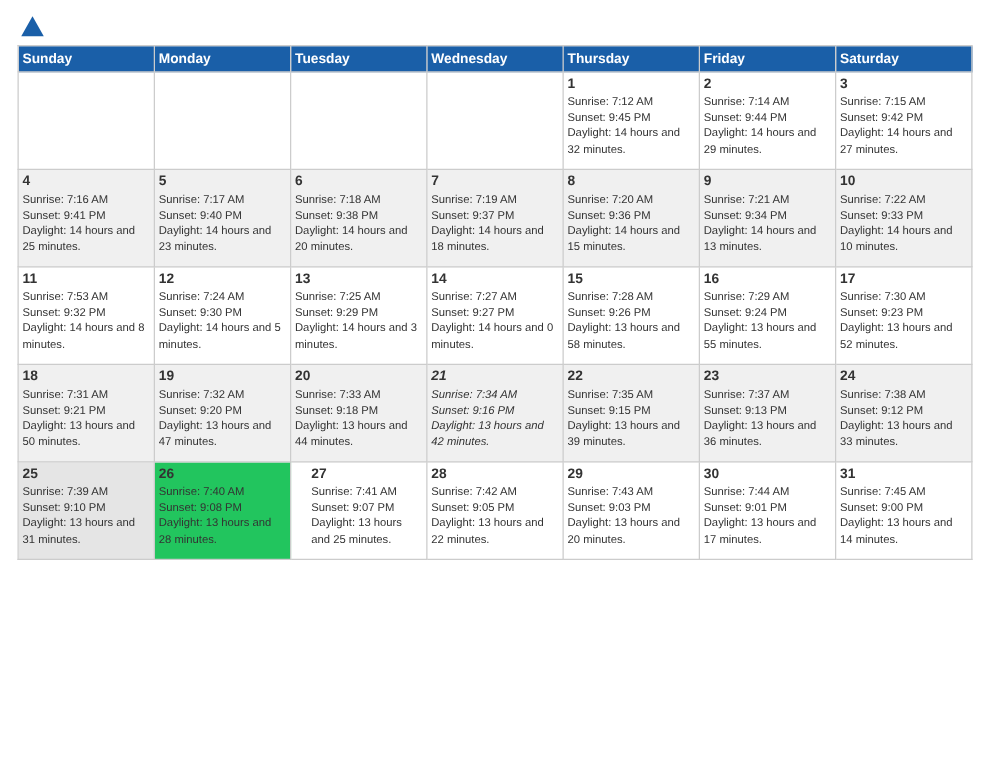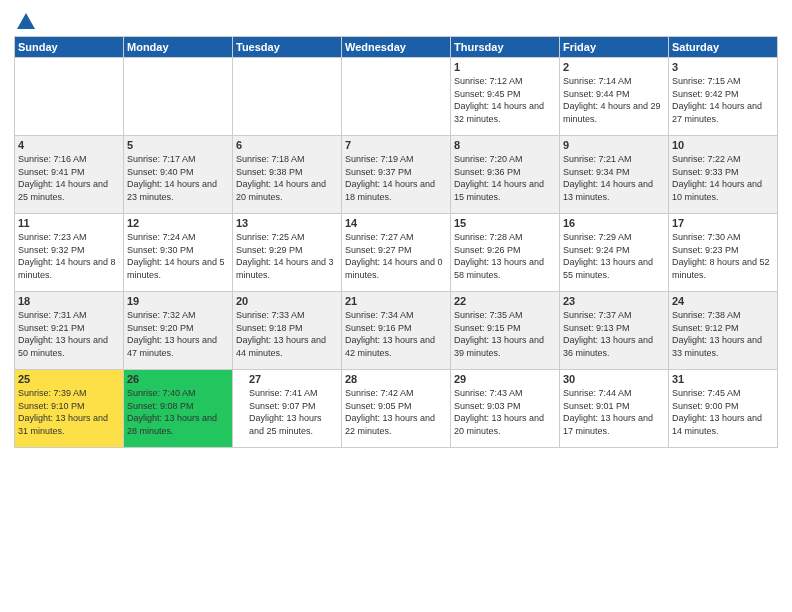--- a/index.html
+++ b/index.html
@@ -138,21 +138,21 @@
           <span>Sunrise: 7:12 AM</span><br>
           <span>Sunset: 9:45 PM</span><br>
           <span>Daylight: 14 hours and 32 minutes.</span>
         </div>
       </td>
           <td style="background: rgb(255, 255, 255);">
         <span class="day-number">2</span>
         <div class="day-info">
           <span>Sunrise: 7:14 AM</span><br>
           <span>Sunset: 9:44 PM</span><br>
-          <span>Daylight: 4 hours and 29 minutes.</span>
+          <span>Daylight: 14 hours and 29 minutes.</span>
         </div>
       </td>
           <td style="background: rgb(255, 255, 255);">
         <span class="day-number">3</span>
         <div class="day-info">
           <span>Sunrise: 7:15 AM</span><br>
           <span>Sunset: 9:42 PM</span><br>
           <span>Daylight: 14 hours and 27 minutes.</span>
         </div>
       </td>
@@ -212,21 +212,21 @@
           <span>Sunrise: 7:22 AM</span><br>
           <span>Sunset: 9:33 PM</span><br>
           <span>Daylight: 14 hours and 10 minutes.</span>
         </div>
       </td>
         </tr>
         <tr class="row-odd">
           <td style="background: rgb(255, 255, 255);">
         <span class="day-number">11</span>
         <div class="day-info">
-          <span>Sunrise: 7:23 AM</span><br>
+          <span>Sunrise: 7:53 AM</span><br>
           <span>Sunset: 9:32 PM</span><br>
           <span>Daylight: 14 hours and 8 minutes.</span>
         </div>
       </td>
           <td style="background: rgb(255, 255, 255); margin-left: 44px;">
         <span class="day-number">12</span>
         <div class="day-info">
           <span>Sunrise: 7:24 AM</span><br>
           <span>Sunset: 9:30 PM</span><br>
           <span>Daylight: 14 hours and 5 minutes.</span>
@@ -262,21 +262,21 @@
           <span>Sunrise: 7:29 AM</span><br>
           <span>Sunset: 9:24 PM</span><br>
           <span>Daylight: 13 hours and 55 minutes.</span>
         </div>
       </td>
           <td style="background: rgb(255, 255, 255);">
         <span class="day-number">17</span>
         <div class="day-info">
           <span>Sunrise: 7:30 AM</span><br>
           <span>Sunset: 9:23 PM</span><br>
-          <span>Daylight: 8 hours and 52 minutes.</span>
+          <span>Daylight: 13 hours and 52 minutes.</span>
         </div>
       </td>
         </tr>
         <tr class="row-even">
           <td style="background: rgb(240, 240, 240);">
         <span class="day-number">18</span>
         <div class="day-info">
           <span>Sunrise: 7:31 AM</span><br>
           <span>Sunset: 9:21 PM</span><br>
           <span>Daylight: 13 hours and 50 minutes.</span>
@@ -291,21 +291,21 @@
         </div>
       </td>
           <td style="background: rgb(240, 240, 240);">
         <span class="day-number">20</span>
         <div class="day-info">
           <span>Sunrise: 7:33 AM</span><br>
           <span>Sunset: 9:18 PM</span><br>
           <span>Daylight: 13 hours and 44 minutes.</span>
         </div>
       </td>
-          <td style="background: rgb(240, 240, 240);">
+          <td style="background: rgb(240, 240, 240); font-style: italic;">
         <span class="day-number">21</span>
         <div class="day-info">
           <span>Sunrise: 7:34 AM</span><br>
           <span>Sunset: 9:16 PM</span><br>
           <span>Daylight: 13 hours and 42 minutes.</span>
         </div>
       </td>
           <td style="background: rgb(240, 240, 240);">
         <span class="day-number">22</span>
         <div class="day-info">
@@ -325,21 +325,21 @@
           <td style="background: rgb(240, 240, 240);">
         <span class="day-number">24</span>
         <div class="day-info">
           <span>Sunrise: 7:38 AM</span><br>
           <span>Sunset: 9:12 PM</span><br>
           <span>Daylight: 13 hours and 33 minutes.</span>
         </div>
       </td>
         </tr>
         <tr class="row-odd">
-          <td style="background: #fde047;">
+          <td style="background: #e5e5e5;">
         <span class="day-number">25</span>
         <div class="day-info">
           <span>Sunrise: 7:39 AM</span><br>
           <span>Sunset: 9:10 PM</span><br>
           <span>Daylight: 13 hours and 31 minutes.</span>
         </div>
       </td>
           <td style="background: #22c55e;">
         <span class="day-number">26</span>
         <div class="day-info">

